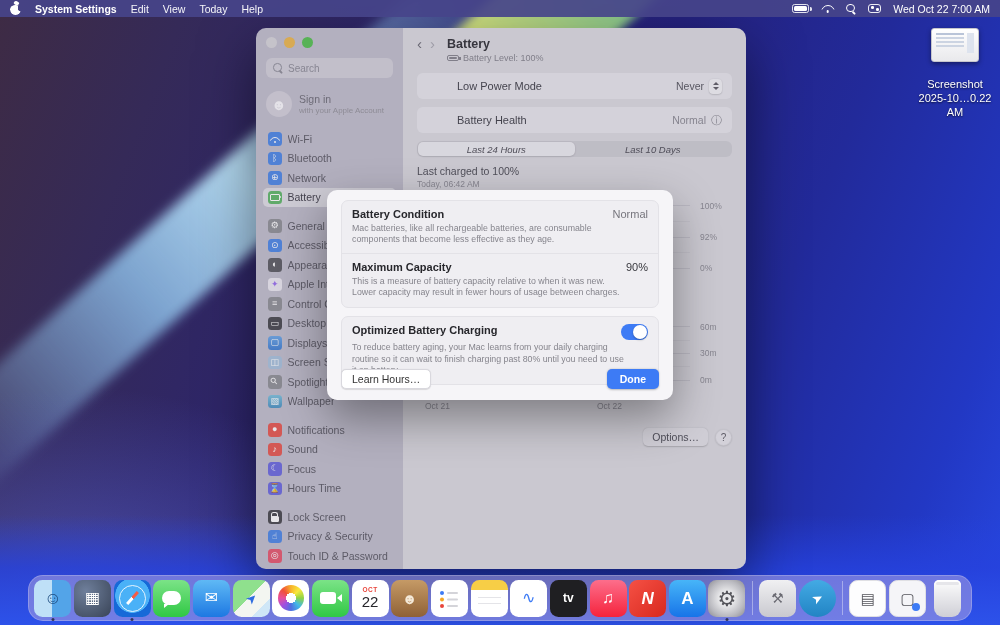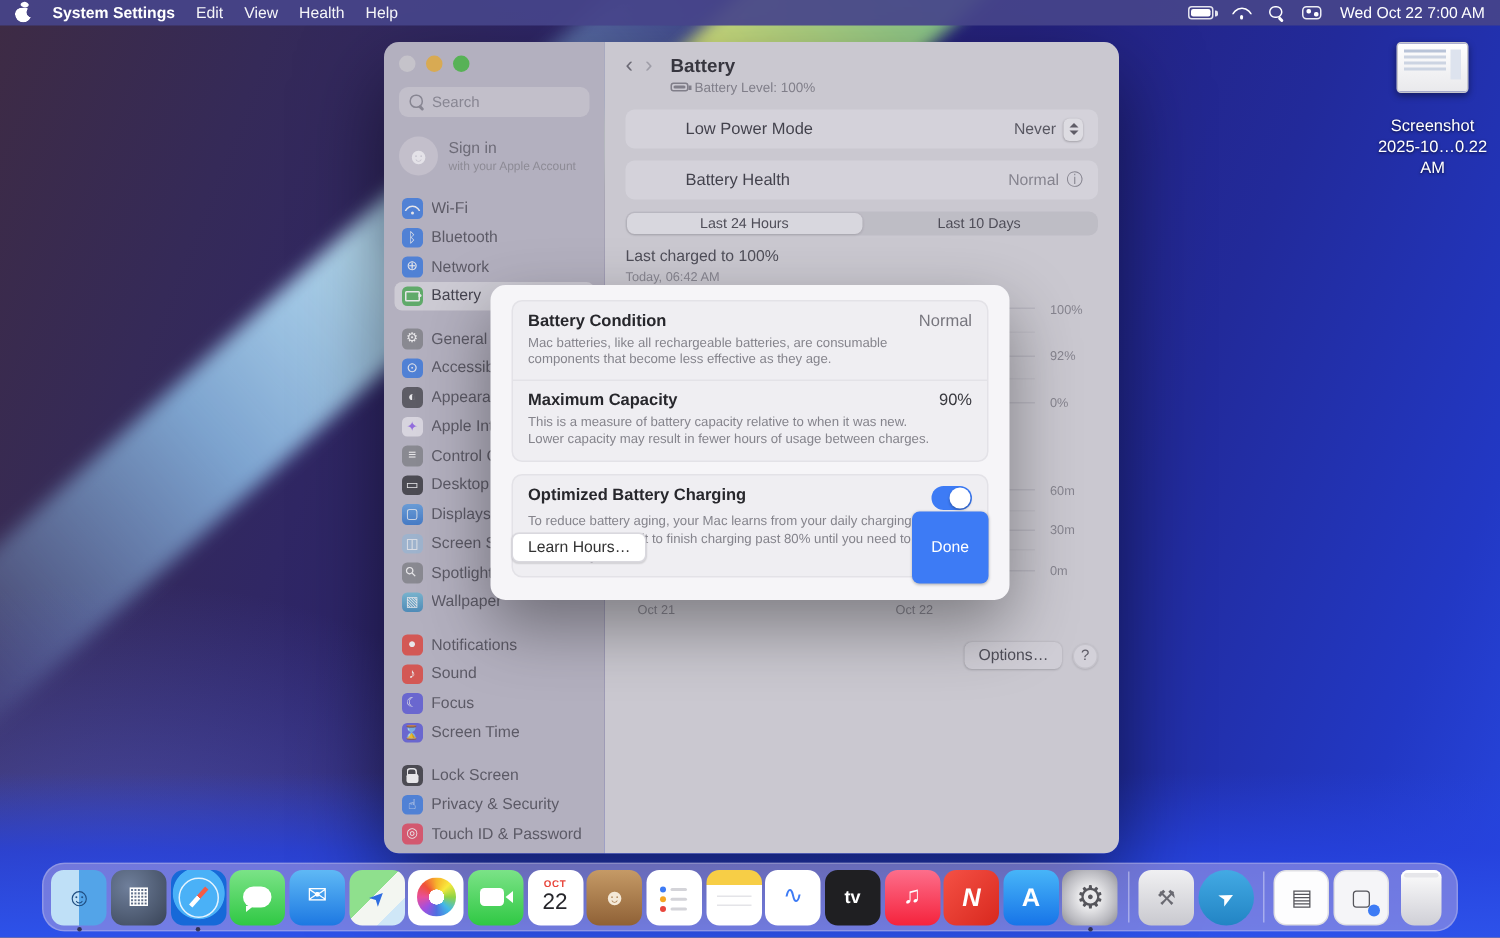--- a/index.html
+++ b/index.html
@@ -122,21 +122,21 @@
   .row-lb { font-size:11px; color:#3c3c45;padding-left:30px; }
   .row-val { display:flex; align-items:center; gap:5px; }
   .val-txt { font-size:10.5px; color:#55555e; }
   .val-muted { font-size:10.5px; color:#8b8a93; }
   .stp { width:13px; height:15px; background:#f4f3f7; border-radius:4px; display:flex; flex-direction:column;
     align-items:center; justify-content:center; gap:2px; box-shadow:0 .5px 1.5px rgba(0,0,0,.25); }
   .stp i { width:0; height:0; border-left:3px solid transparent; border-right:3px solid transparent; display:block; }
   .stp .up { border-bottom:3.5px solid #5c5b64; }
   .stp .dn { border-top:3.5px solid #5c5b64; }
   .info-ico { font-size:11px; color:#8b8a93; line-height:1; }
-  .tabs { margin-top:8px; height:16px; background:#cfced5; border-radius:6px; display:flex; padding:1px; }
+  .tabs { margin-top:8px; height:16px; background:#cfced5; border-radius:6px; display:flex; padding:1px;font-style:italic; }
   .tab { flex:1; display:flex; align-items:center; justify-content:center; font-size:9.5px; color:#4a4a53; border-radius:5px; }
   .tab.sel { background:#eeedf2; box-shadow:0 .5px 2px rgba(0,0,0,.18); }
   .charged { margin-top:8px; }
   .charged-t { font-size:10.5px; color:#4b4b54; }
   .charged-s { font-size:8.5px; color:#8d8c95; margin-top:2px; }
 
   
   .chart { position:relative; margin-top:16px; height:212px; }
   .plot { position:absolute; left:2px; right:42px; }
   .plot-level { top:0; height:63px; }
@@ -165,21 +165,21 @@
   .dlg-val { font-size:11px; color:#77767e; }
   .dlg-val.dark { color:#39393f; }
   .dlg-desc { font-size:8.8px; color:#85848c; line-height:1.3; margin-top:2.5px; max-width:92%; }
   .dlg-group2 { margin-top:8px; }
   .toggle { width:27px; height:16px; border-radius:8px; background:#3d7bf5; position:relative; flex-shrink:0; }
   .toggle .knob { position:absolute; top:1px; right:1px; width:14px; height:14px; border-radius:50%; background:#fff;
     box-shadow:0 1px 2px rgba(0,0,0,.3); }
   .dlg-footer { position:absolute; left:14px; right:14px; bottom:11px; display:flex; justify-content:space-between; align-items:center; }
   .btn-plain { background:#ffffff; border:1px solid #d9d8de; border-radius:5px; padding:3px 10px; font-size:10.5px; color:#333;
     box-shadow:0 .5px 1px rgba(0,0,0,.12); }
-  .btn-primary { background:#3d7bf5; border-radius:5px; padding:18px 13px; font-size:10.5px; font-weight:400; color:#fff;
+  .btn-primary { background:#3d7bf5; border-radius:5px; padding:4px 13px; font-size:10.5px; font-weight:700; color:#fff;
     box-shadow:0 .5px 2px rgba(0,0,0,.25); }
 
   
   .dock { position:absolute; left:28px; right:28px; bottom:4px; height:46px; border-radius:15px;
     background:rgba(172,162,226,.55); border:1px solid rgba(255,255,255,.22); display:flex; align-items:center;
     padding:0 4px; z-index:40; }
   .dk-item { width:40px; height:46px; position:relative; display:flex; align-items:center; justify-content:center; }
   .dk-ic { width:37px; height:37px; border-radius:8.5px; display:flex; flex-direction:column; align-items:center; justify-content:center;
     color:#fff; font-size:18px; line-height:1; position:relative; overflow:hidden; }
   .dk-dot { position:absolute; bottom:0px; left:50%; transform:translateX(-50%); width:3px; height:3px; border-radius:50%; background:rgba(25,25,40,.75); }
@@ -241,21 +241,21 @@
   <div class="wp wp-bl"></div>
   <div class="wp wp-bottom"></div>
 
   <div class="menubar">
     <div class="mb-left">
       <span class="apple-ico"></span>
       <span class="mb-app">System Settings</span>
       <span id="mb-menus" style="display:flex;gap:14px;">
           <span class="mb-item">Edit</span>
           <span class="mb-item">View</span>
-          <span class="mb-item">Health</span>
+          <span class="mb-item">Today</span>
           <span class="mb-item">Help</span>
         </span>
     </div>
     <div class="mb-right">
       <span class="batt-ico"></span>
       <span class="wifi-ico"></span>
       <span class="sr-ico"></span>
       <span class="cc-ico"></span>
       <span class="mb-clock">Wed Oct 22  7:00 AM</span>
     </div>
@@ -388,21 +388,21 @@
             <div class="sb-item">
               <span class="sb-ic ic-focus">
                 <span>☾</span>
               </span>
               <span class="sb-lb">Focus</span>
             </div>
             <div class="sb-item">
               <span class="sb-ic ic-screen-time">
                 <span>⌛</span>
               </span>
-              <span class="sb-lb">Screen Time</span>
+              <span class="sb-lb">Hours Time</span>
             </div>
           </div>
           <div class="sb-group">
             <div class="sb-item">
               <span class="sb-ic ic-lock-screen"></span>
               <span class="sb-lb">Lock Screen</span>
             </div>
             <div class="sb-item">
               <span class="sb-ic ic-privacy-security">
                 <span>☝</span>

